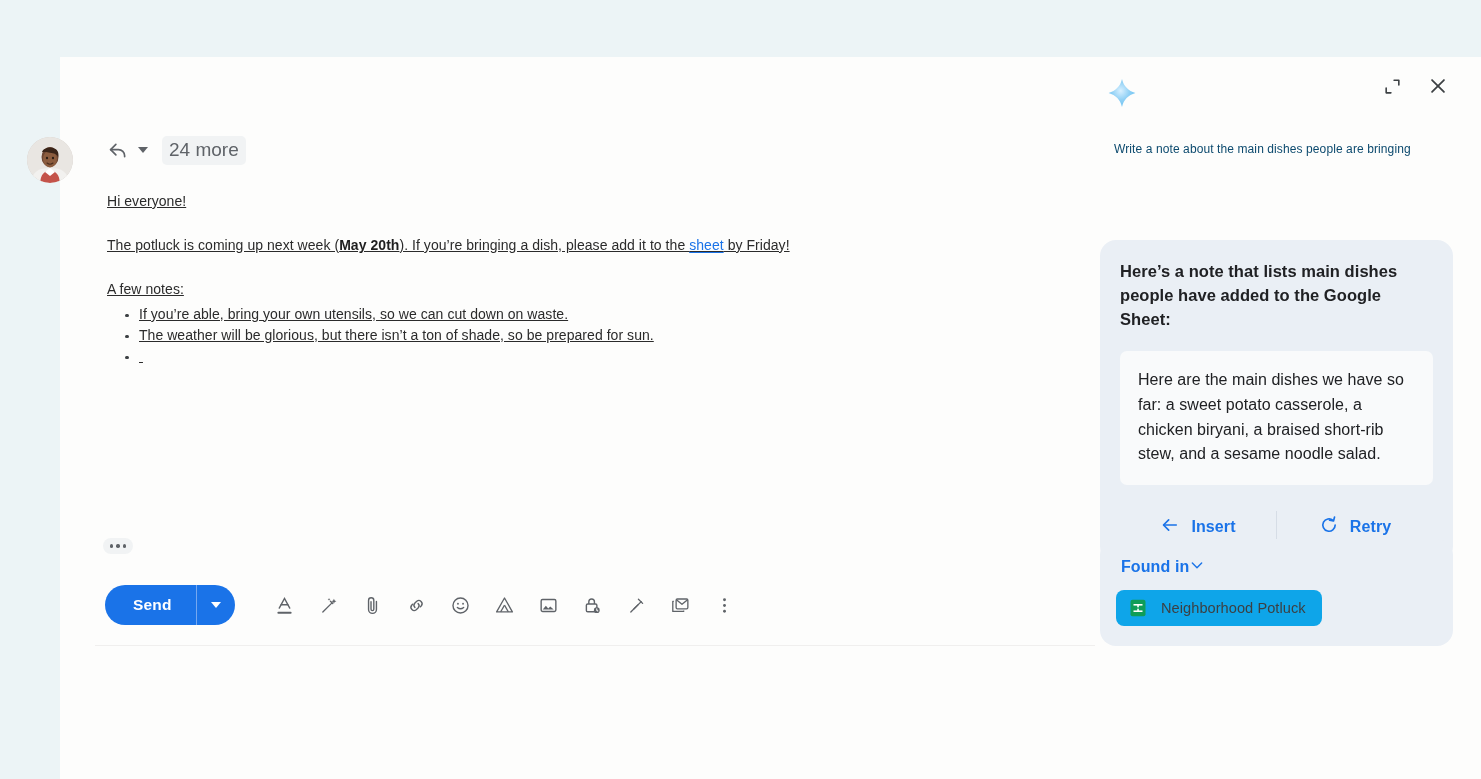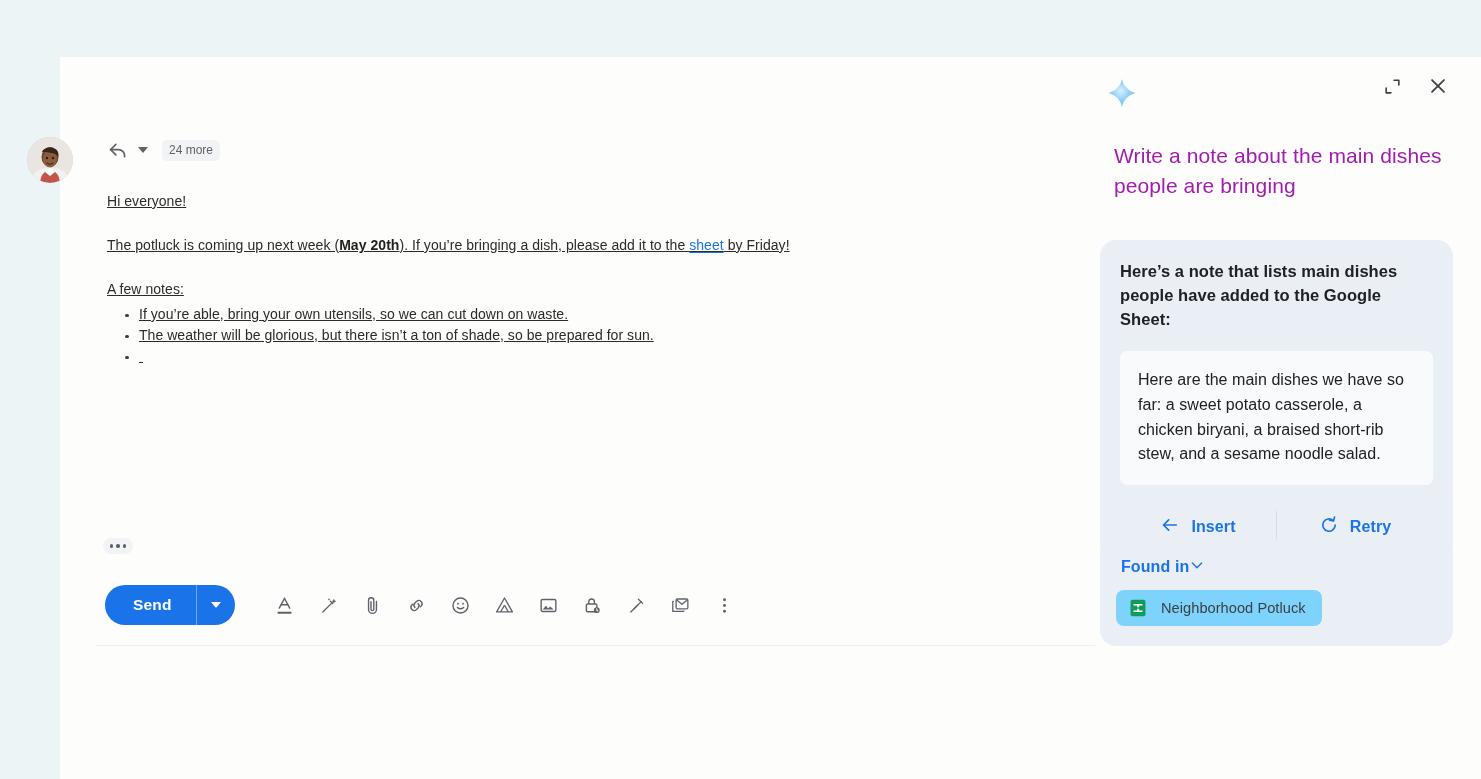--- a/index.html
+++ b/index.html
@@ -66,21 +66,21 @@
     margin-left: 22px;
     font-size: 16.5px;
     color: #3c4043;
     letter-spacing: .1px;
     white-space: nowrap;
   }
   .more-chip {
     margin-left: 14px;
     background: #f1f3f4;
     color: #5f6368;
-    font-size: 12px;
+    font-size: 19px;
     border-radius: 5px;
     padding: 3px 7px 4px 7px;
     white-space: nowrap;
   }
 
   .body-text {
     padding: 22px 12px 0 12px;
     font-size: 14px;
     line-height: 1.42;
     color: #2b2b2b;
@@ -192,23 +192,23 @@
     display: flex; align-items: center; gap: 12px;
   }
   .hdr-btn {
     width: 34px; height: 34px;
     display: flex; align-items: center; justify-content: center;
     color: #3c4043; cursor: pointer; border-radius: 50%;
   }
 
   .prompt {
     margin: 22px 20px 0 21px;
-    font-size: 21px;
+    font-size: 12px;
     line-height: 1.44;
-    color: #a21caf;
+    color: #0c4a6e;
     letter-spacing: .1px;
   }
 
   .result-card {
     position: absolute;
     left: 7px; top: 183px;
     width: 353px;
     background: #eaeff5;
     border-radius: 16px;
     padding: 20px 20px 12px 20px;
@@ -262,21 +262,21 @@
     font-size: 16px;
     font-weight: 600;
     margin-left: 5px;
     letter-spacing: .1px;
     cursor: pointer;
   }
   .chip {
     display: flex; align-items: center;
     gap: 12px;
     height: 36px;
-    background: #7dd3fc;
+    background: #0ea5e9;
     border-radius: 8px;
     padding: 0 16px 0 11px;
     margin-top: 13px;
     width: fit-content;
     max-width: 100%;
     cursor: pointer;
   }
   .chip.second { margin-top: 12px; }
   .chip .ico { width: 22px; height: 22px; display: flex; align-items: center; justify-content: center; flex: 0 0 auto; }
   .chip .txt {

